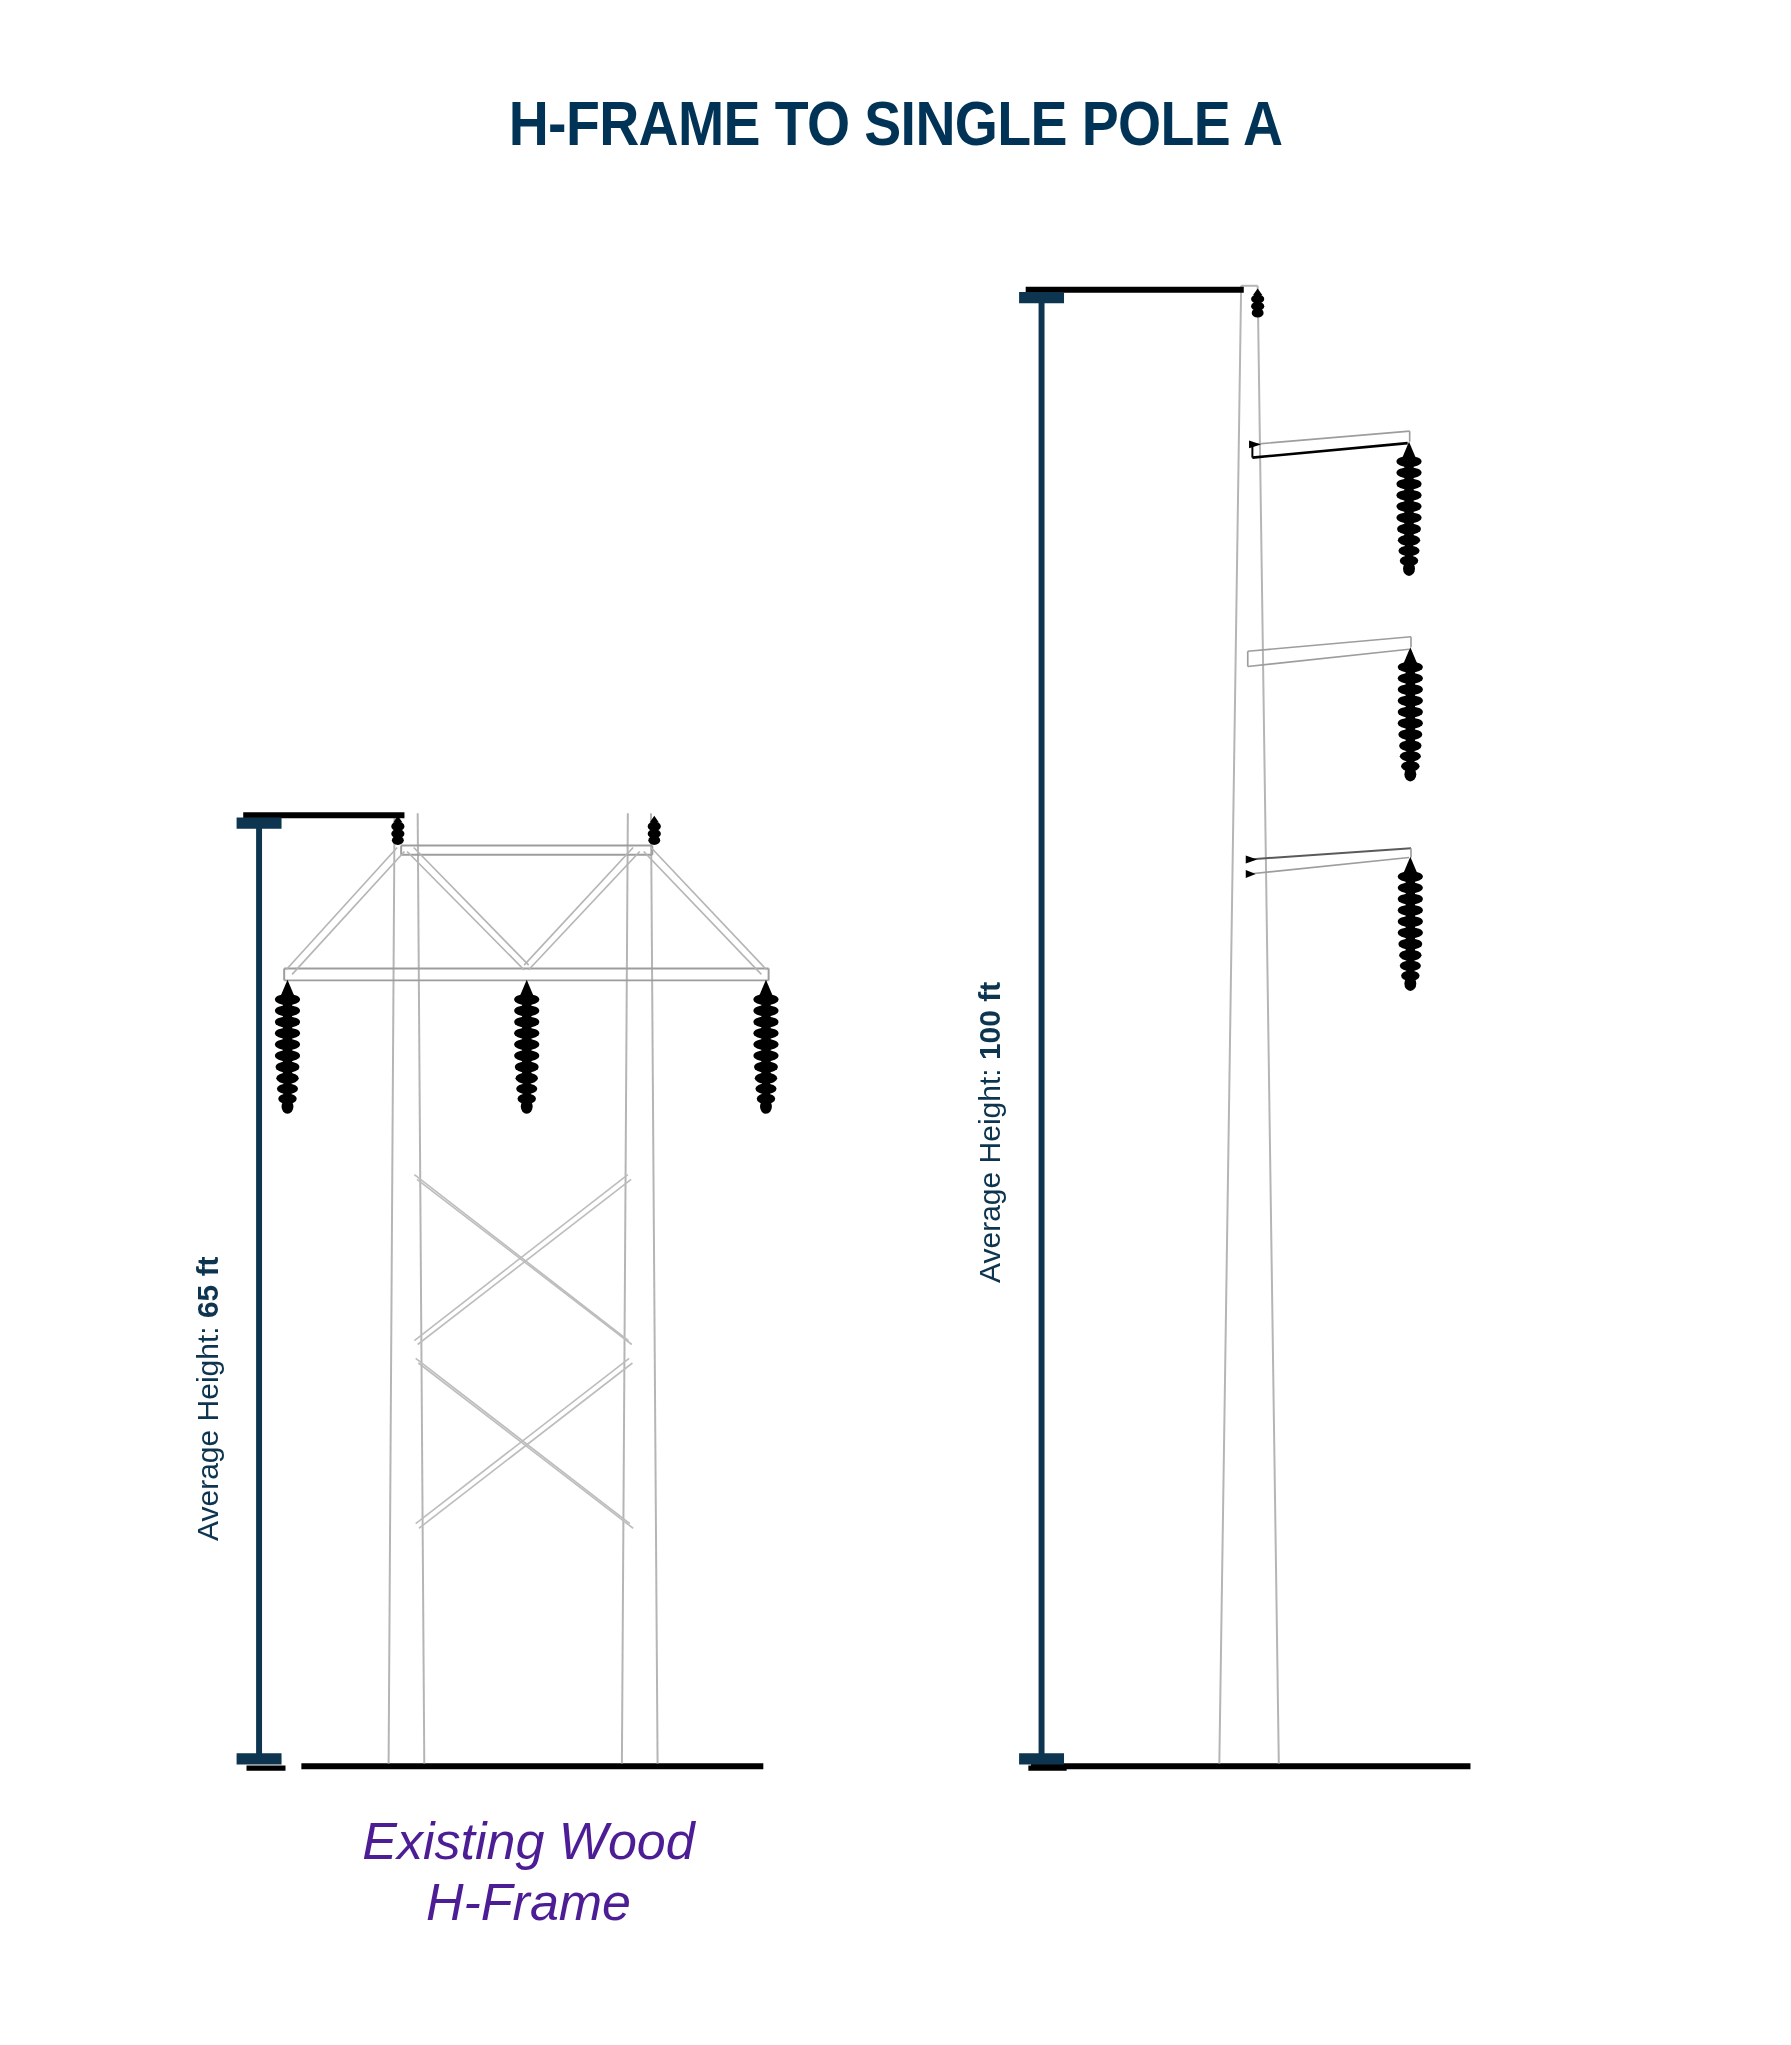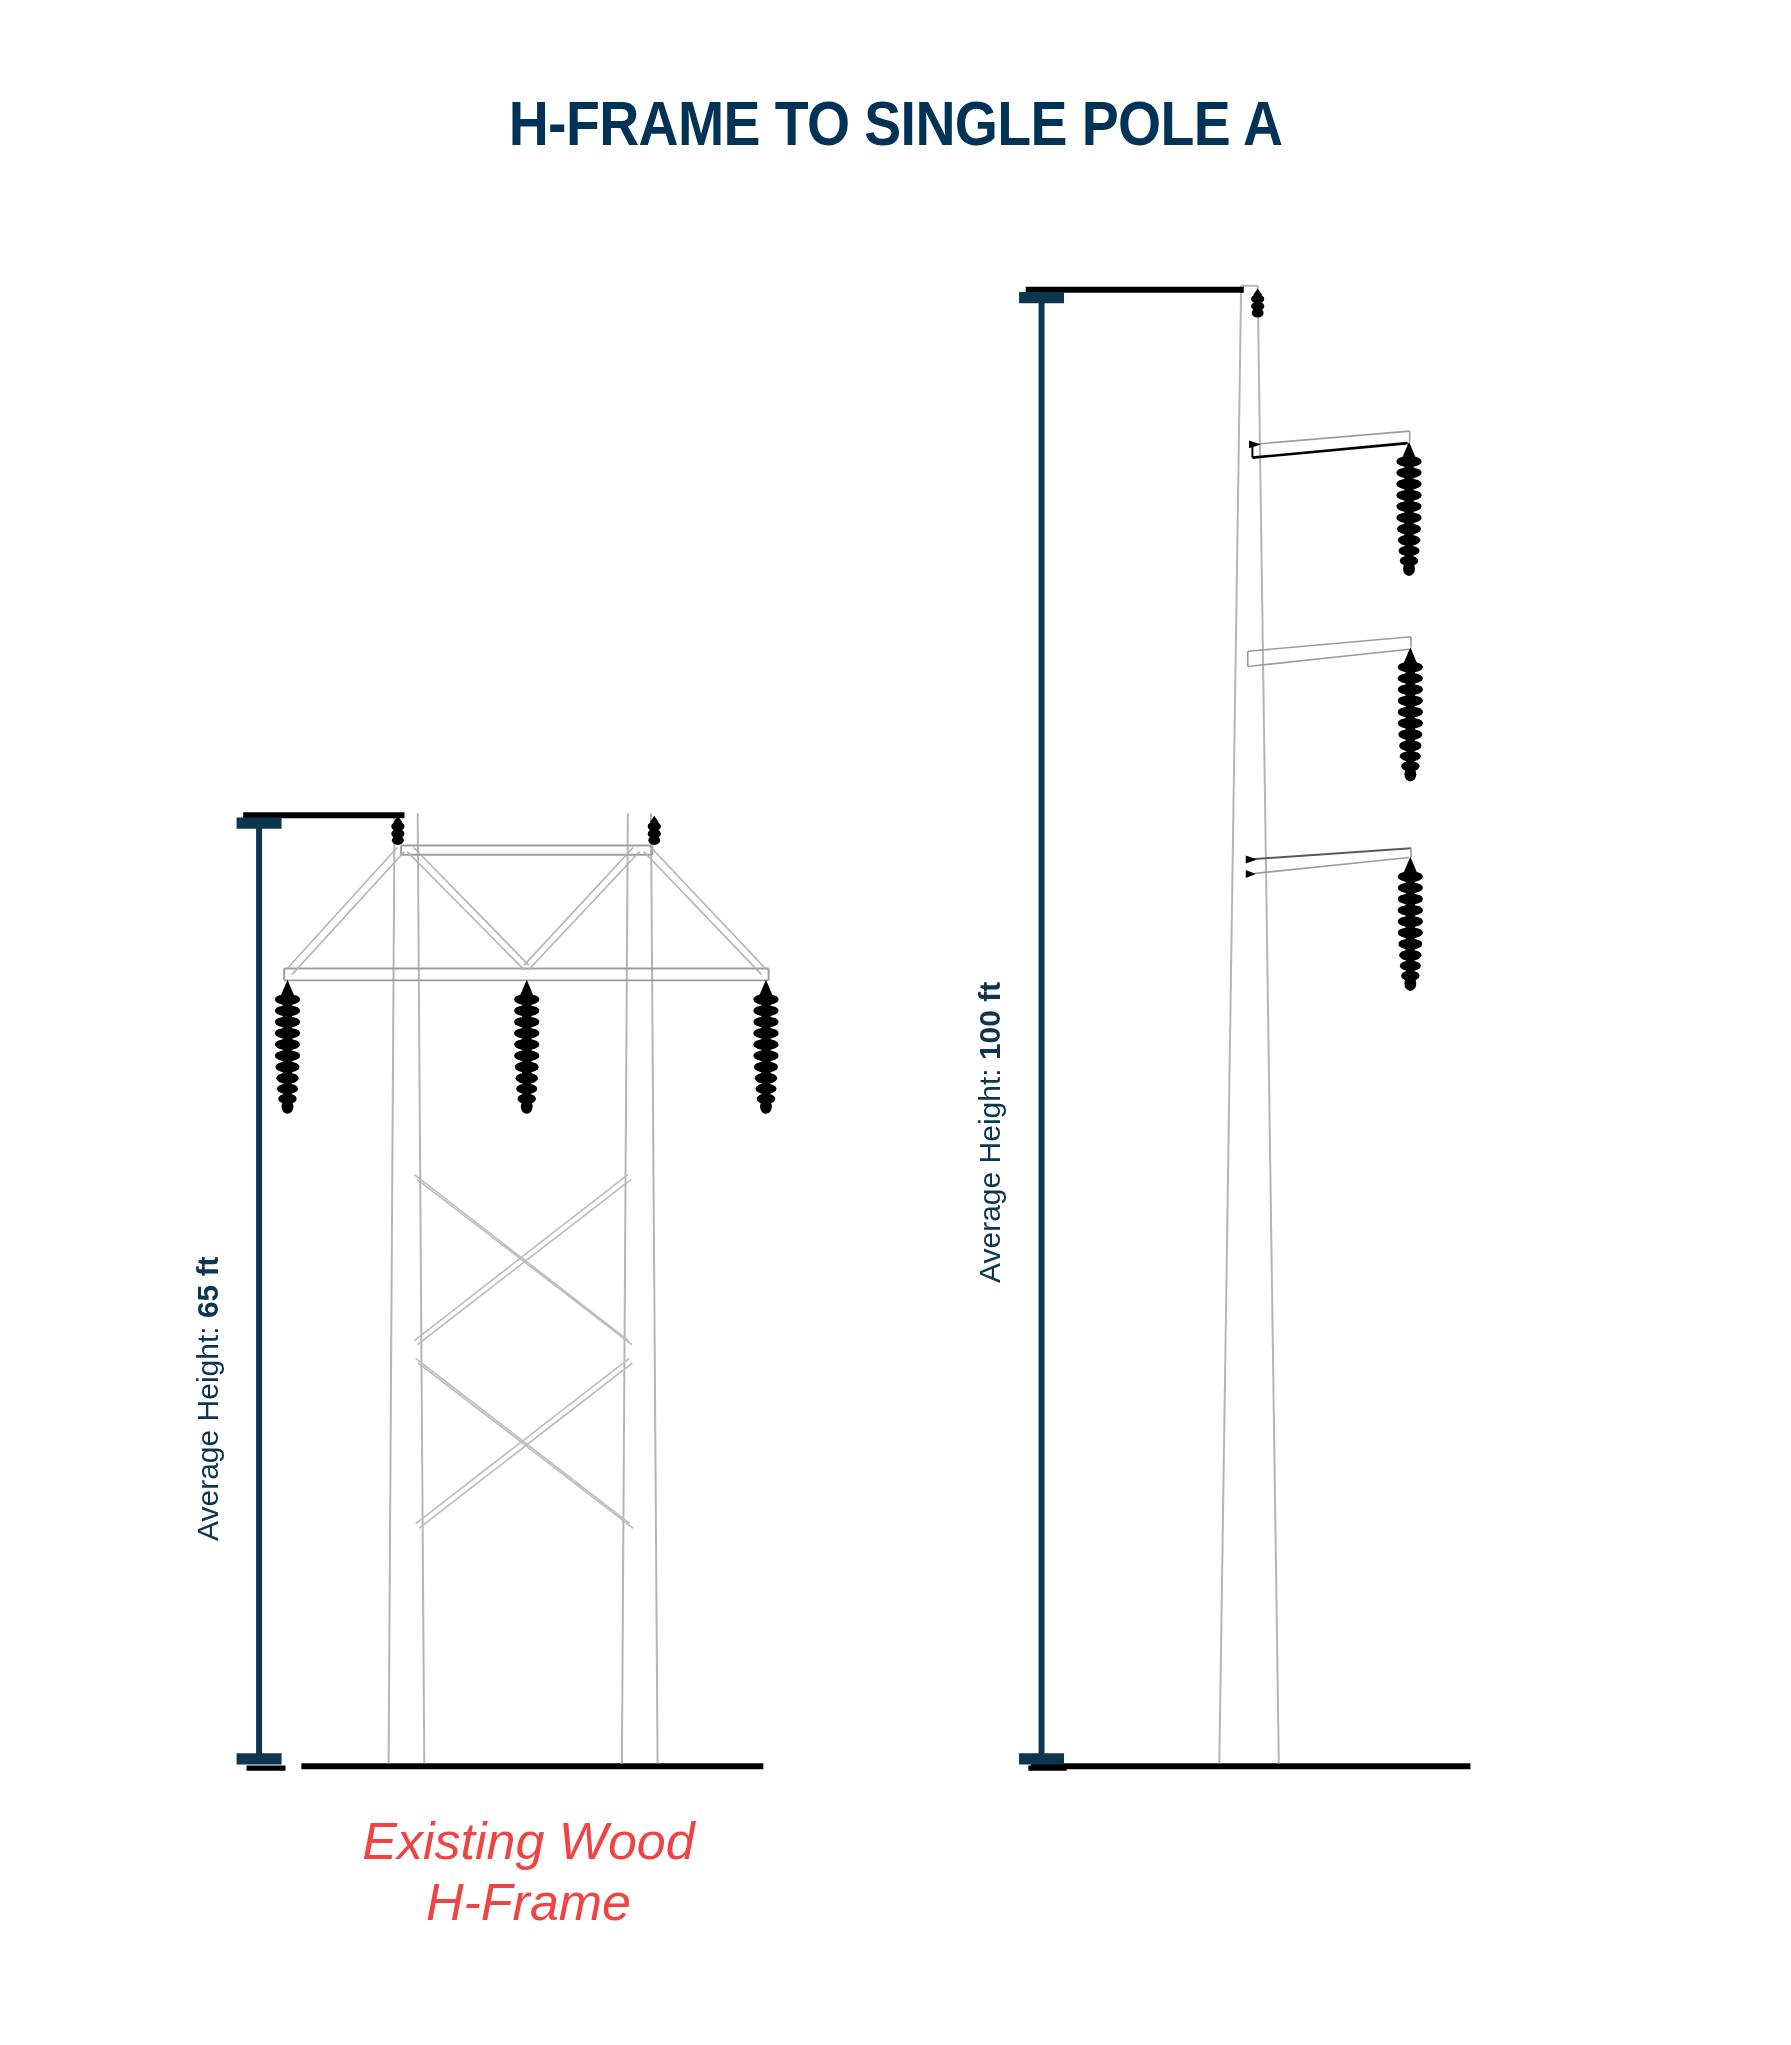--- a/index.html
+++ b/index.html
@@ -48,21 +48,21 @@
     font-family: "Liberation Sans", sans-serif;
     font-size: 30px;
     white-space: nowrap;
     transform-origin: left bottom;
   }
   .dim-label .bold { font-weight: bold; }
 
   .caption {
     position: absolute;
     text-align: center;
-    color: #ef4444;
+    color: #4c1d95;
     font-family: "Liberation Sans", sans-serif;
     font-style: italic;
     font-size: 52px;
     line-height: 1.18;
     white-space: pre-line;
   }
   .caption.left  { font-weight: normal; left: 198px; width: 661px; top: 1811px; }
   .caption.right { font-weight: bold;   left: 945px; width: 661px; top: 1811px; }
 </style>
 </head>

